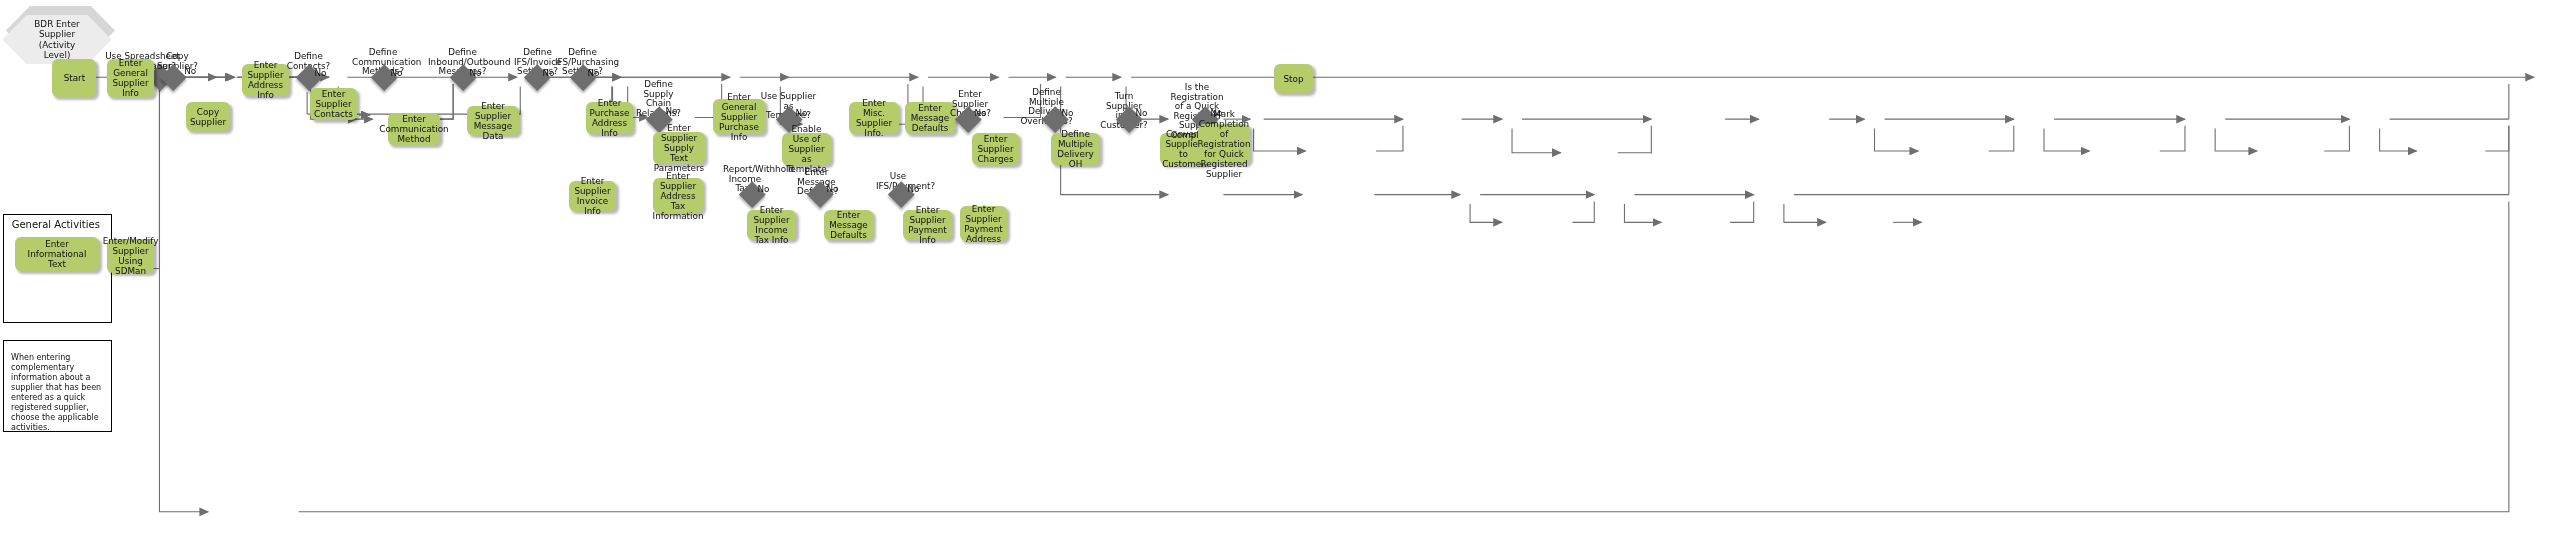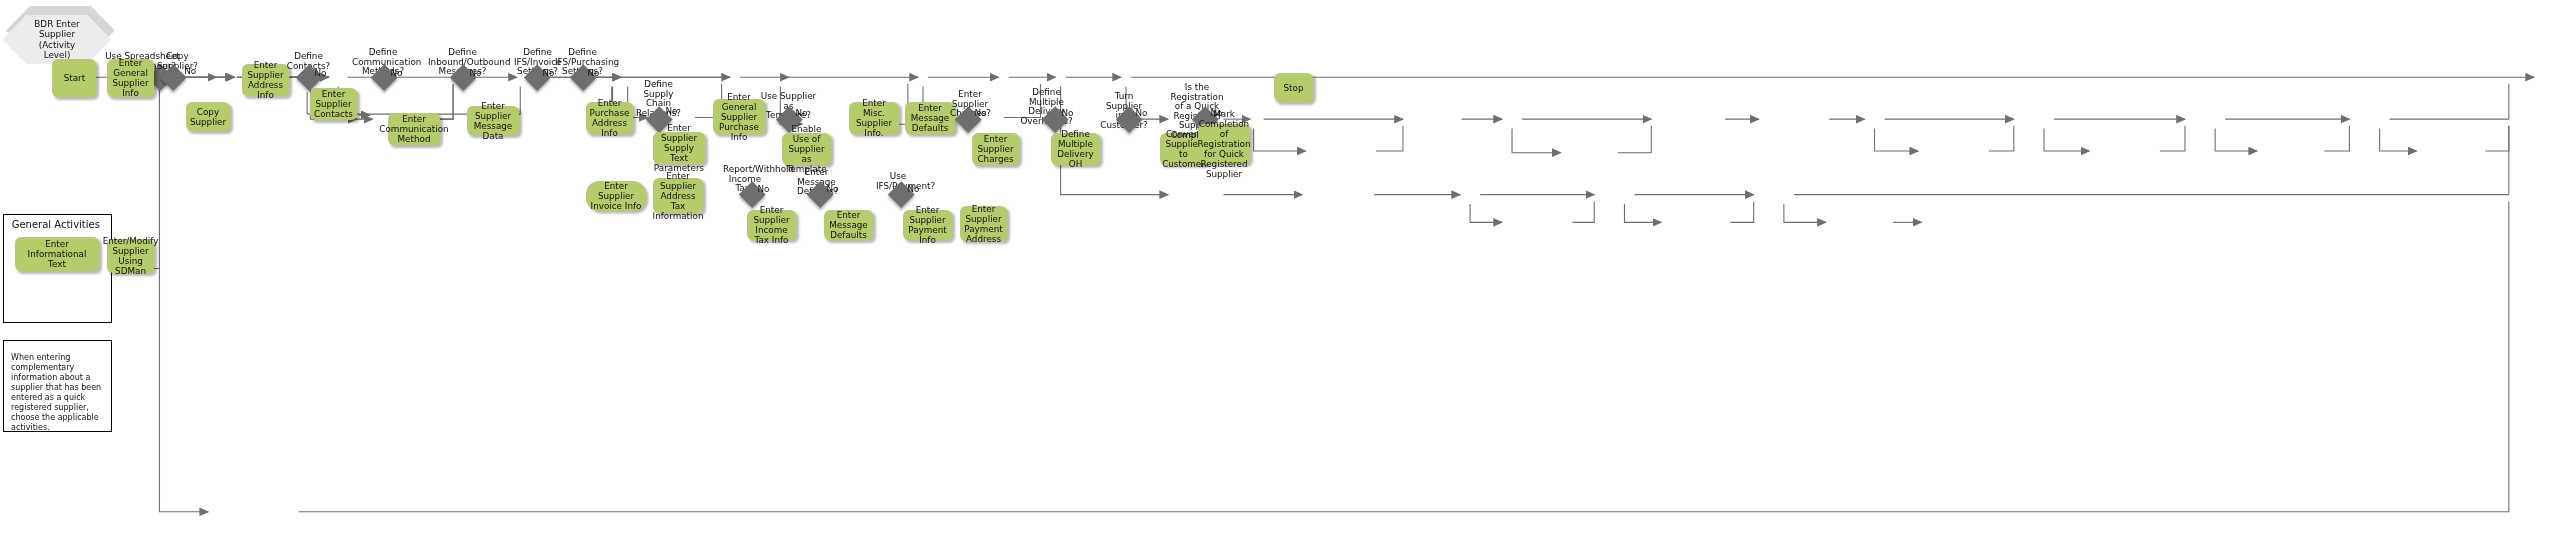--- a/index.html
+++ b/index.html
@@ -277,25 +277,25 @@
   </div>
 
   <div class="lbl" style="left:1165px;top:83px;width:64px;">Is the Registration of a Quick Registered Supplier Completed?</div>
   <div class="gw" style="left:1196px;top:110px;"></div>
   <div class="lbl" style="left:1208px;top:109px;width:17px;">No</div>
 
   <div class="task" style="left:1198px;top:124px;width:52px;height:40px;">
     <span>Mark Completion of Registration for Quick Registered Supplier</span>
   </div>
 
-  <div class="task" style="left:1274px;top:64px;width:39px;height:29px;margin-top:9px;">
+  <div class="task" style="left:1274px;top:64px;width:39px;height:29px;">
     <span>Stop</span>
   </div>
 
-  <div class="task" style="left:586px;top:181px;width:60px;height:30px;border-radius:13px;">
+  <div class="task" style="left:569px;top:181px;width:47px;height:30px;">
     <span>Enter Supplier Invoice Info</span>
   </div>
 
   <div class="task" style="left:653px;top:178px;width:50px;height:35px;">
     <span>Enter Supplier Address Tax Information</span>
   </div>
 
   <div class="lbl" style="left:723px;top:165px;width:44px;">Report/Withhold Income Tax?</div>
   <div class="gw" style="left:743px;top:185px;"></div>
   <div class="lbl" style="left:755px;top:185px;width:17px;">No</div>

